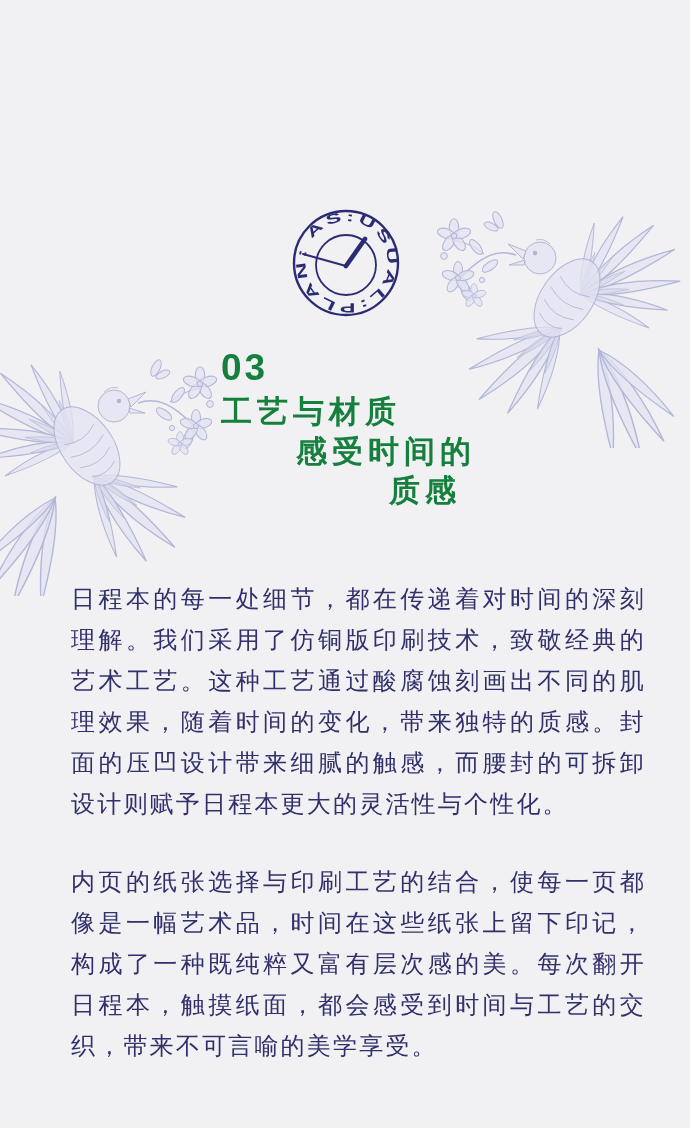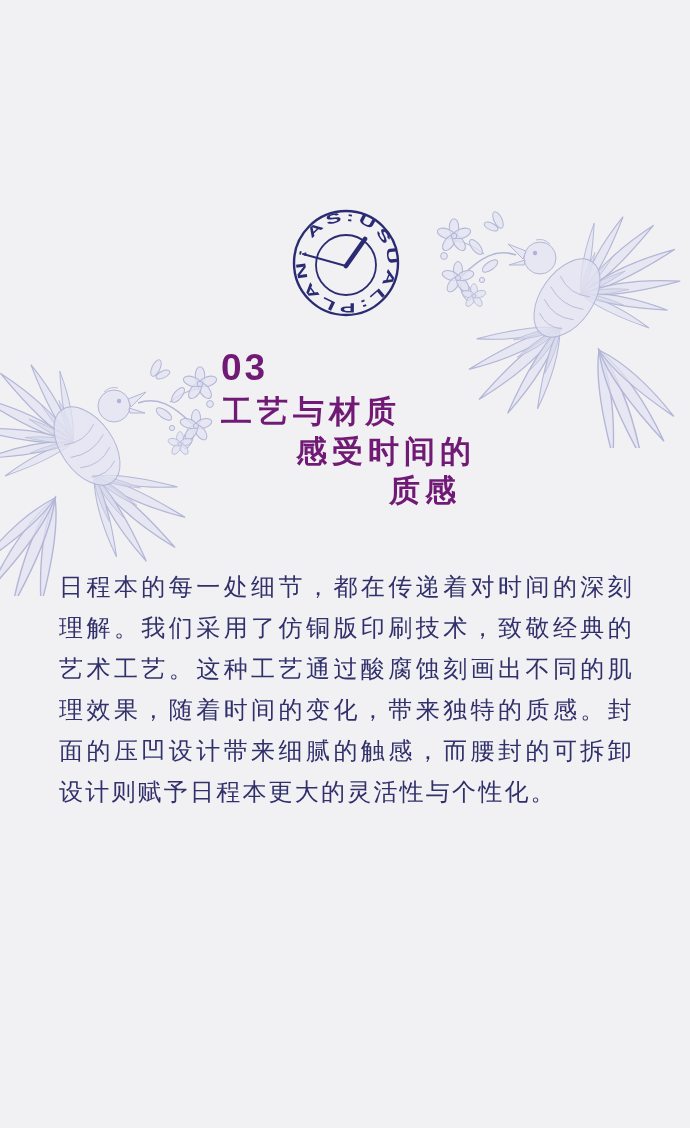--- a/index.html
+++ b/index.html
@@ -17,31 +17,31 @@
   
   .bird{position:absolute;pointer-events:none;}
   .bird svg{display:block;}
   .bird-left{left:-58px;top:296px;width:300px;height:300px;}
   .bird-right{left:412px;top:148px;width:300px;height:300px;}
   
   .logo{position:absolute;left:290px;top:207px;width:112px;height:112px;}
   
   .h-line{
     position:absolute;white-space:nowrap;
-    color:#701a75;font-weight:800;
+    color:#15803d;font-weight:800;
     font-family:"Liberation Sans","DejaVu Sans",sans-serif;
   }
   .h-num{left:221px;top:347px;font-size:37px;letter-spacing:3px;}
   .h-1{left:221px;top:391px;font-size:31px;letter-spacing:5px;}
   .h-2{left:296px;top:431px;font-size:31px;letter-spacing:5px;}
   .h-3{left:389px;top:470px;font-size:31px;letter-spacing:5px;}
   
   .para{
     position:absolute;left:59px;width:575px;
-    margin:0;
+    margin:12px;
     font-size:24px;line-height:41px;letter-spacing:2.2px;
     color:#31306b;
     text-align:justify;
     font-weight:400;
   }
   .para-1{top:566px;}
   .para-2{top:849px;}
 </style>
 </head>
 <body>
@@ -163,14 +163,15 @@
       </g>
     </svg>
   </div>
 
   <div class="h-line h-num">03</div>
   <div class="h-line h-2">感受时间的</div>
   <div class="h-line h-1">工艺与材质</div>
   <div class="h-line h-3">质感</div>
 
   <p class="para para-1">日程本的每一处细节，都在传递着对时间的深刻理解。我们采用了仿铜版印刷技术，致敬经典的艺术工艺。这种工艺通过酸腐蚀刻画出不同的肌理效果，随着时间的变化，带来独特的质感。封面的压凹设计带来细腻的触感，而腰封的可拆卸设计则赋予日程本更大的灵活性与个性化。</p>
+  <p class="para para-2">内页的纸张选择与印刷工艺的结合，使每一页都像是一幅艺术品，时间在这些纸张上留下印记，构成了一种既纯粹又富有层次感的美。每次翻开日程本，触摸纸面，都会感受到时间与工艺的交织，带来不可言喻的美学享受。</p>
 
 </div>
 
 </body></html>

